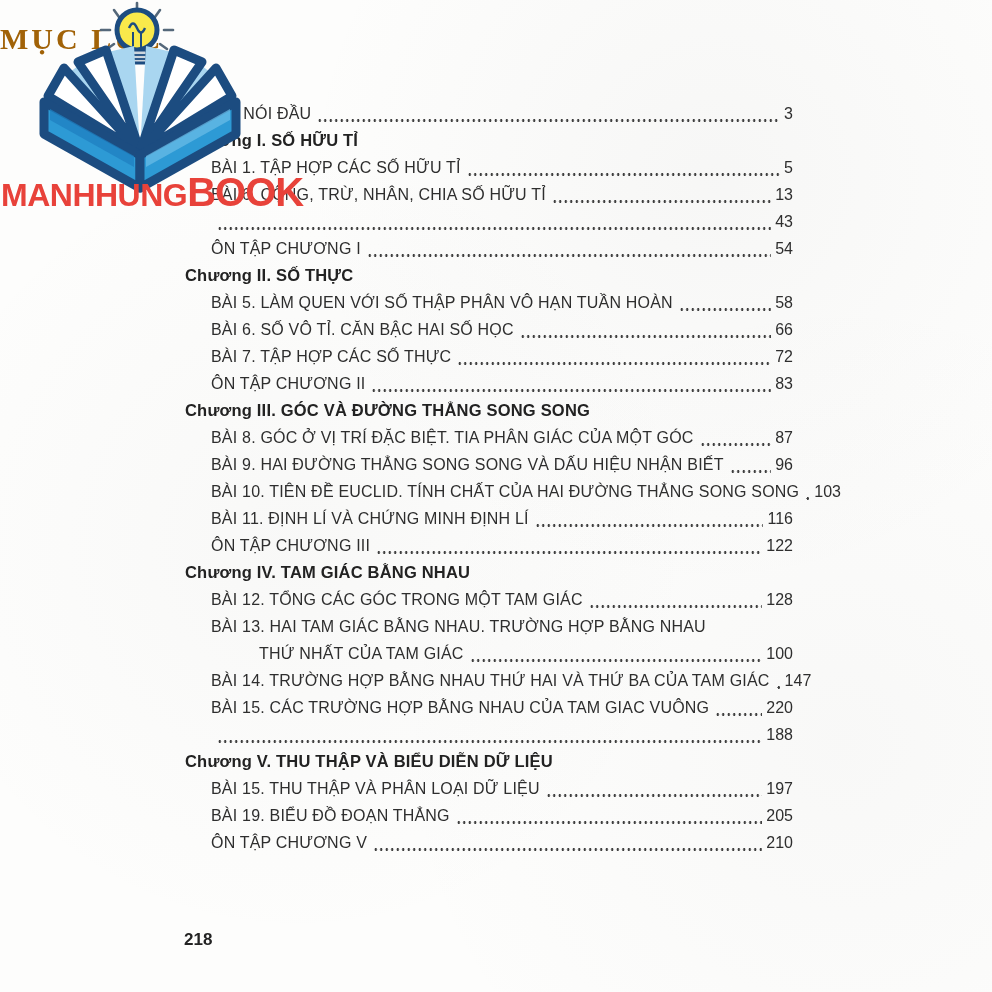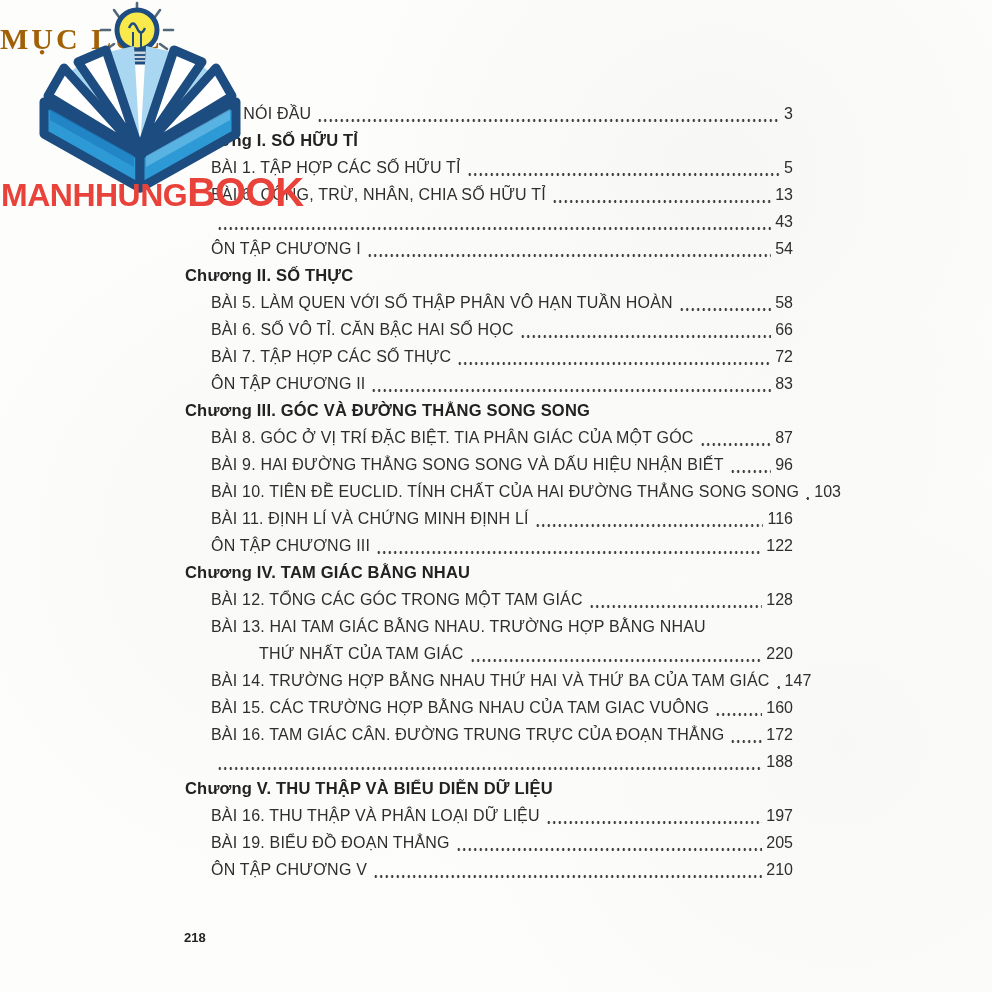--- a/index.html
+++ b/index.html
@@ -51,21 +51,21 @@
     background-size: 5.5px 3px;
     background-repeat: repeat-x;
     background-position: left center;
   }
   .pg { font-size: 16px; }
 
   .footer-num {
     position: absolute;
     top: 930px; left: 184px;
     font-weight: 700;
-    font-size: 13px;
+    font-size: 17px;
     color: #232323;
   }
 
   .logo {
     position: absolute;
     top: 0; left: 0;
     width: 300px; height: 232px;
     z-index: 5;
   }
   .logo svg { position: absolute; top: 0; left: 0; }
@@ -178,46 +178,41 @@
       <span class="lbl">BÀI 12. TỔNG CÁC GÓC TRONG MỘT TAM GIÁC</span>
       <div class="leader"></div>
       <span class="pg">128</span>
     </div>
     <div class="row item">
       <span class="lbl">BÀI 13. HAI TAM GIÁC BẰNG NHAU. TRƯỜNG HỢP BẰNG NHAU</span>
     </div>
     <div class="row item cont">
       <span class="lbl">THỨ NHẤT CỦA TAM GIÁC</span>
       <div class="leader"></div>
+      <span class="pg">100</span>
+    </div>
+    <div class="row item">
+      <span class="lbl">BÀI 14. TRƯỜNG HỢP BẰNG NHAU THỨ HAI VÀ THỨ BA CỦA TAM GIÁC</span>
+      <div class="leader"></div>
+      <span class="pg">147</span>
+    </div>
+    <div class="row item">
+      <span class="lbl">BÀI 15. CÁC TRƯỜNG HỢP BẰNG NHAU  CỦA TAM GIAC VUÔNG</span>
+      <div class="leader"></div>
       <span class="pg">220</span>
     </div>
     <div class="row item">
-      <span class="lbl">BÀI 14. TRƯỜNG HỢP BẰNG NHAU THỨ HAI VÀ THỨ BA CỦA TAM GIÁC</span>
-      <div class="leader"></div>
-      <span class="pg">147</span>
-    </div>
-    <div class="row item">
-      <span class="lbl">BÀI 15. CÁC TRƯỜNG HỢP BẰNG NHAU  CỦA TAM GIAC VUÔNG</span>
-      <div class="leader"></div>
-      <span class="pg">160</span>
-    </div>
-    <div class="row item">
-      <span class="lbl">BÀI 16. TAM GIÁC CÂN. ĐƯỜNG TRUNG TRỰC CỦA ĐOẠN THẲNG</span>
-      <div class="leader"></div>
-      <span class="pg">172</span>
-    </div>
-    <div class="row item">
       <div class="leader"></div>
       <span class="pg">188</span>
     </div>
     <div class="row chapter">
       <span class="lbl">Chương V. THU THẬP VÀ BIỂU DIỄN DỮ LIỆU</span>
     </div>
     <div class="row item">
-      <span class="lbl">BÀI 16. THU THẬP VÀ PHÂN LOẠI DỮ LIỆU</span>
+      <span class="lbl">BÀI 15. THU THẬP VÀ PHÂN LOẠI DỮ LIỆU</span>
       <div class="leader"></div>
       <span class="pg">197</span>
     </div>
     <div class="row item">
       <span class="lbl">BÀI 19. BIỂU ĐỒ ĐOẠN THẲNG</span>
       <div class="leader"></div>
       <span class="pg">205</span>
     </div>
     <div class="row item">
       <span class="lbl">ÔN TẬP CHƯƠNG V</span>

